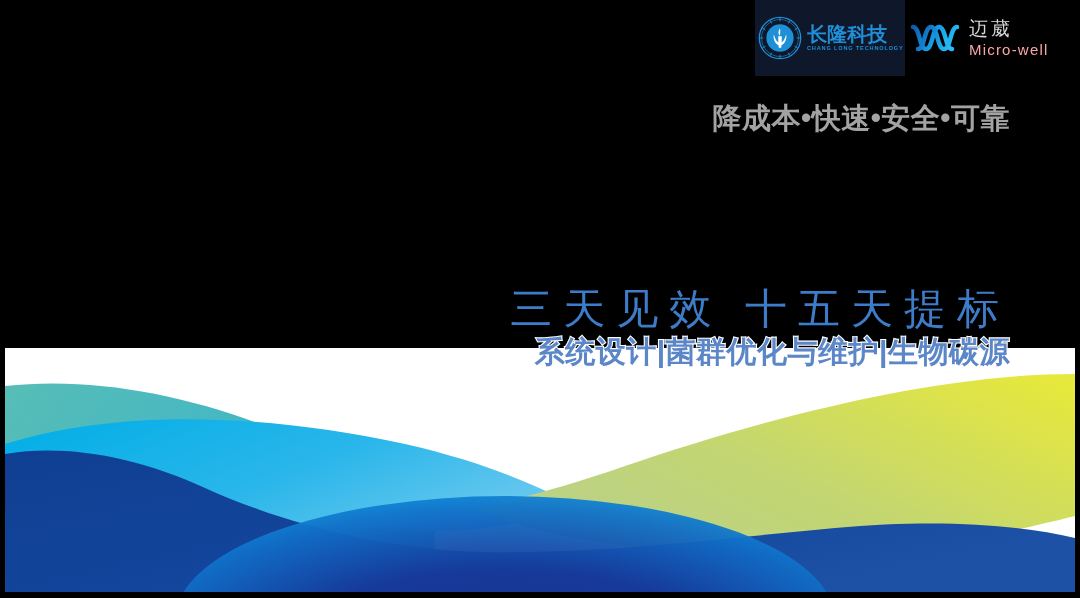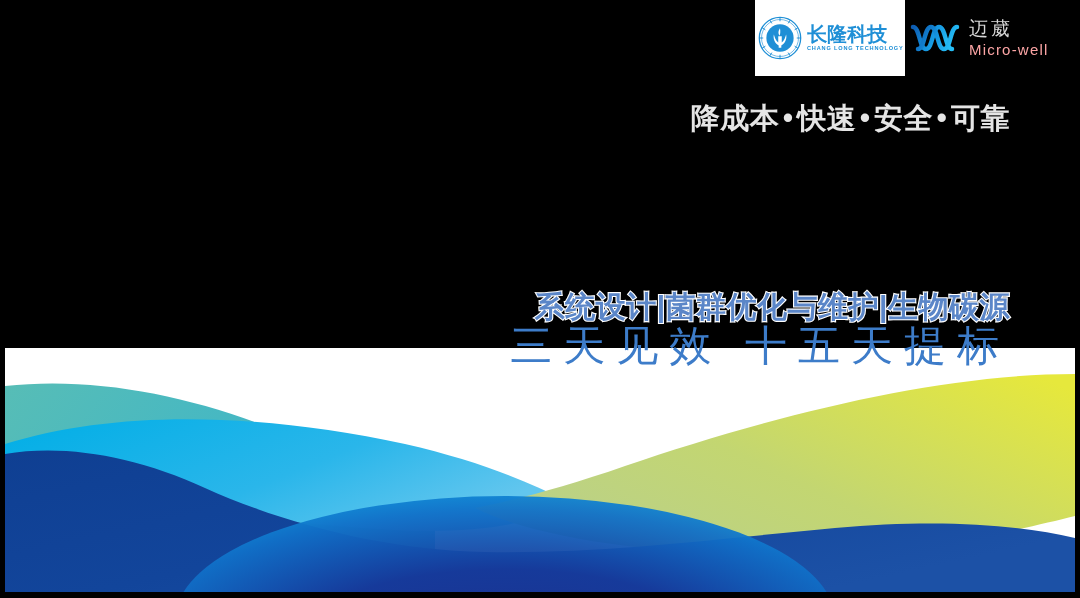--- a/index.html
+++ b/index.html
@@ -23,21 +23,21 @@
     left: 755px;
     width: 325px;
     height: 76px;
   }
   #changlong-box {
     position: absolute;
     left: 0;
     top: 0;
     width: 150px;
     height: 76px;
-    background: #ffffff;
+    background: #0f172a;
     display: flex;
     align-items: center;
     justify-content: center;
     gap: 5px;
   }
   #changlong-emblem { flex: 0 0 auto; display:block; }
   .cl-text-wrap {
     display: flex;
     flex-direction: column;
     align-items: flex-start;
@@ -96,24 +96,23 @@
 
   
   #tagline {
     position: absolute;
     left: 0;
     top: 99px;
     width: 1010px;
     text-align: right;
     font-size: 29px;
     font-weight: 700;
-    color: #e5e5e5;
+    color: #a3a3a3;
     letter-spacing: 0.5px;
     white-space: nowrap;
-    font-family: Liberation Mono, monospace;
   }
 
   
   #artwork {
     position: absolute;
     left: 5px;
     top: 348px;
     width: 1070px;
     height: 244px;
     overflow: hidden;
@@ -260,17 +259,17 @@
                C 600 206 720 190 830 180 C 930 171 1010 176 1070 190
                L1070 244 L0 244 Z" fill="url(#navyGrad)"></path>
 
       <g clip-path="url(#blobClip)">
         <ellipse cx="500" cy="272" rx="330" ry="124" fill="url(#blobGrad)" opacity="0.95"></ellipse>
       </g>
     </svg>
   </div>
 
   <div id="headline-block">
+    <div id="main-title">三天见效 十五天提标</div>
     <div id="sub-title">系统设计|菌群优化与维护|生物碳源</div>
-    <div id="main-title">三天见效 十五天提标</div>
   </div>
 
 </div>
 
 </body></html>

